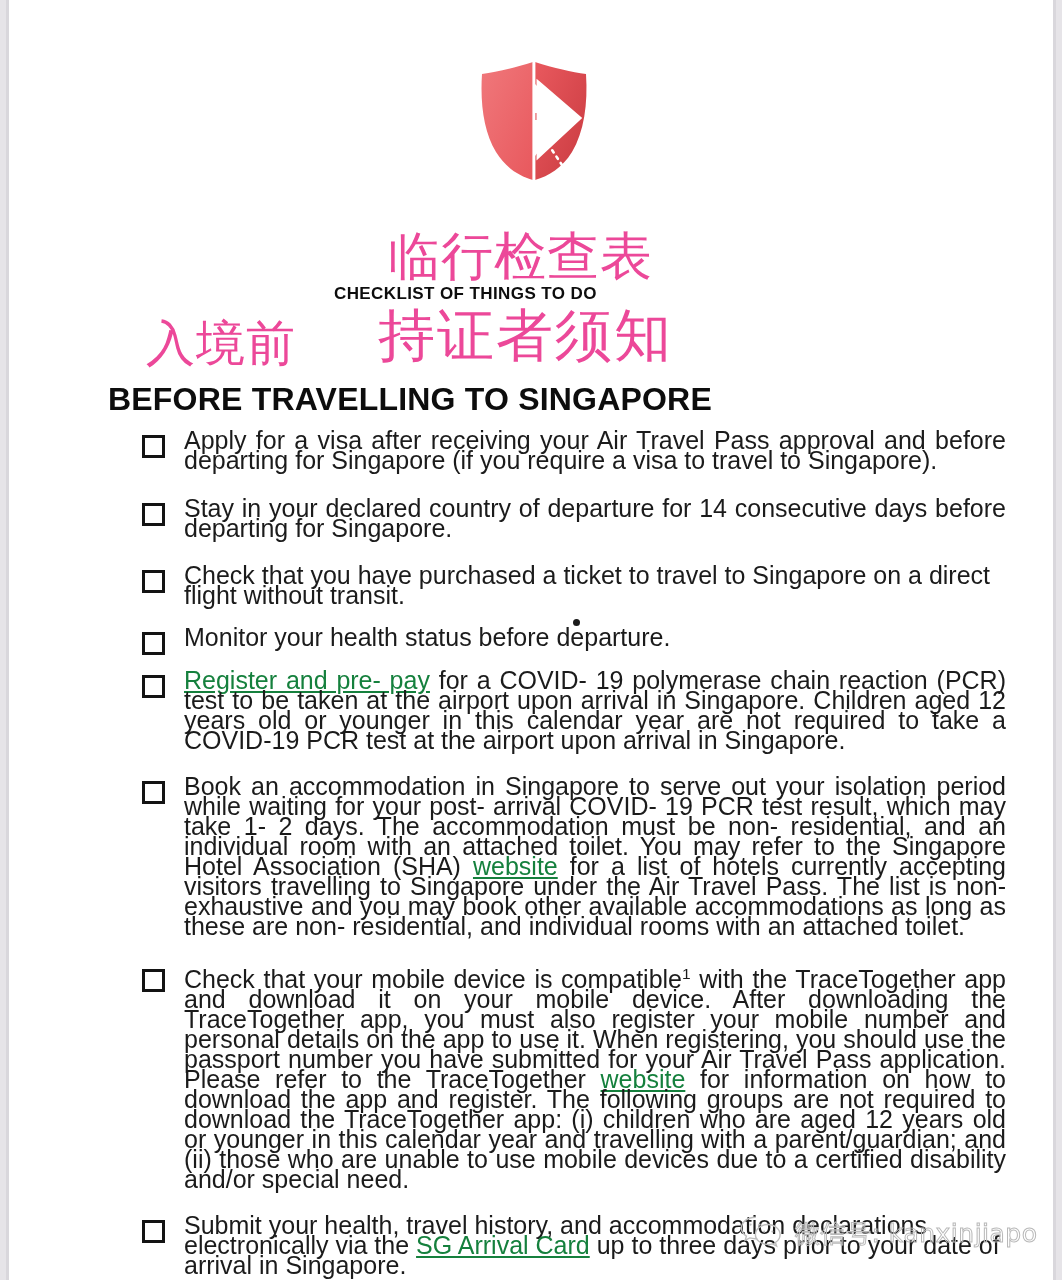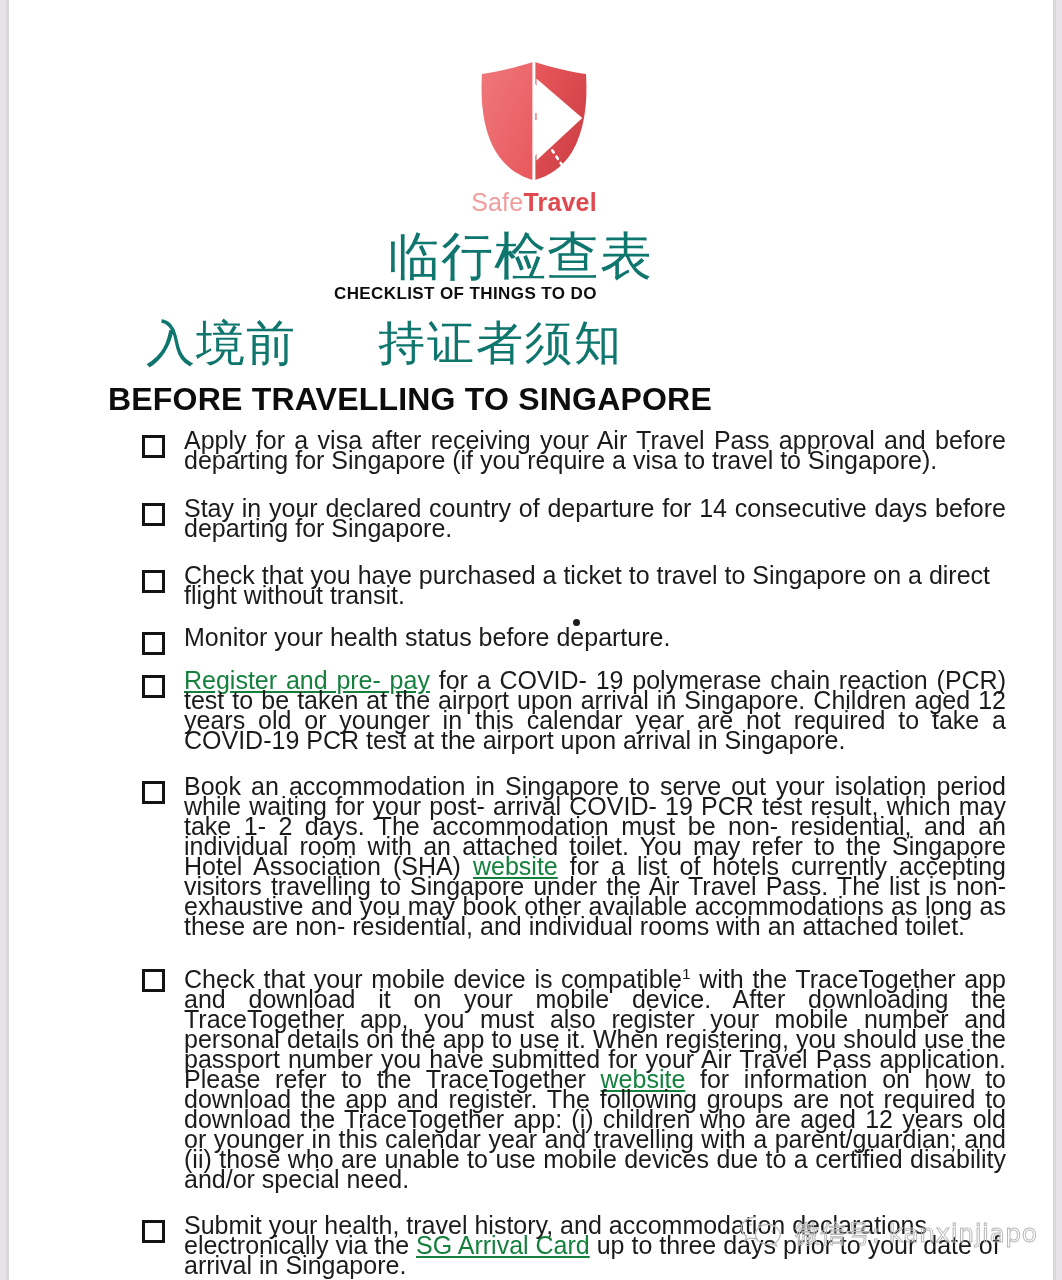--- a/index.html
+++ b/index.html
@@ -66,36 +66,36 @@
   }
   .brand .travel {
     color: #e0494f;
     font-weight: 700;
   }
 
   
   .cn-big {
     position: absolute;
     font-family: "DejaVu Sans", "Liberation Sans", sans-serif;
-    color: #0f766e;
+    color: #ec4899;
     font-weight: 400;
     white-space: nowrap;
   }
   .en-cap {
     position: absolute;
     font-family: "Liberation Sans", sans-serif;
     font-weight: 700;
     color: #0d0d0d;
     white-space: nowrap;
   }
 
   #cn-title-1 { left: 372px; top: 222px; font-size: 52px; letter-spacing: 1px; }
   #en-title-1 { left: 318px; top: 284px; font-size: 17px; letter-spacing: 0.4px; }
   #cn-title-2 { left: 130px; top: 311px; font-size: 49px; letter-spacing: 1px; }
-  #cn-title-3 { left: 362px; top: 312px; font-size: 47px; letter-spacing: 2px; }
+  #cn-title-3 { left: 362px; top: 298px; font-size: 57px; letter-spacing: 2px; }
   #en-title-2 { left: 92px; top: 381px; font-size: 32px; letter-spacing: 0.2px; }
 
   
   .list {
     position: absolute;
     left: 0;
     top: 430px;
     width: 1036px;
   }
   .item {
@@ -200,23 +200,20 @@
 
           <path d="M64 30 L96 59 L64 88 Z" fill="url(#gR)" opacity="0"></path>
 
           <g stroke="#ffffff" stroke-width="2.6" stroke-linecap="round" stroke-dasharray="2.6 5">
             <line x1="72" y1="86" x2="88" y2="110"></line>
           </g>
 
           <rect x="56.4" y="4" width="3" height="118" fill="#ffffff"></rect>
         </svg>
       </span>
-      <div class="brand">
-        <span class="safe">Safe</span><span class="travel">Travel</span>
-      </div>
     </div>
 
     <div class="cn-big" id="cn-title-1">临行检查表</div>
     <div class="en-cap" id="en-title-1">CHECKLIST OF THINGS TO DO</div>
     <div class="cn-big" id="cn-title-2">入境前</div>
     <div class="cn-big" id="cn-title-3">持证者须知</div>
     <div class="en-cap" id="en-title-2">BEFORE TRAVELLING TO SINGAPORE</div>
 
     <div class="list" id="checklist">
         <div class="item" id="item-0">

